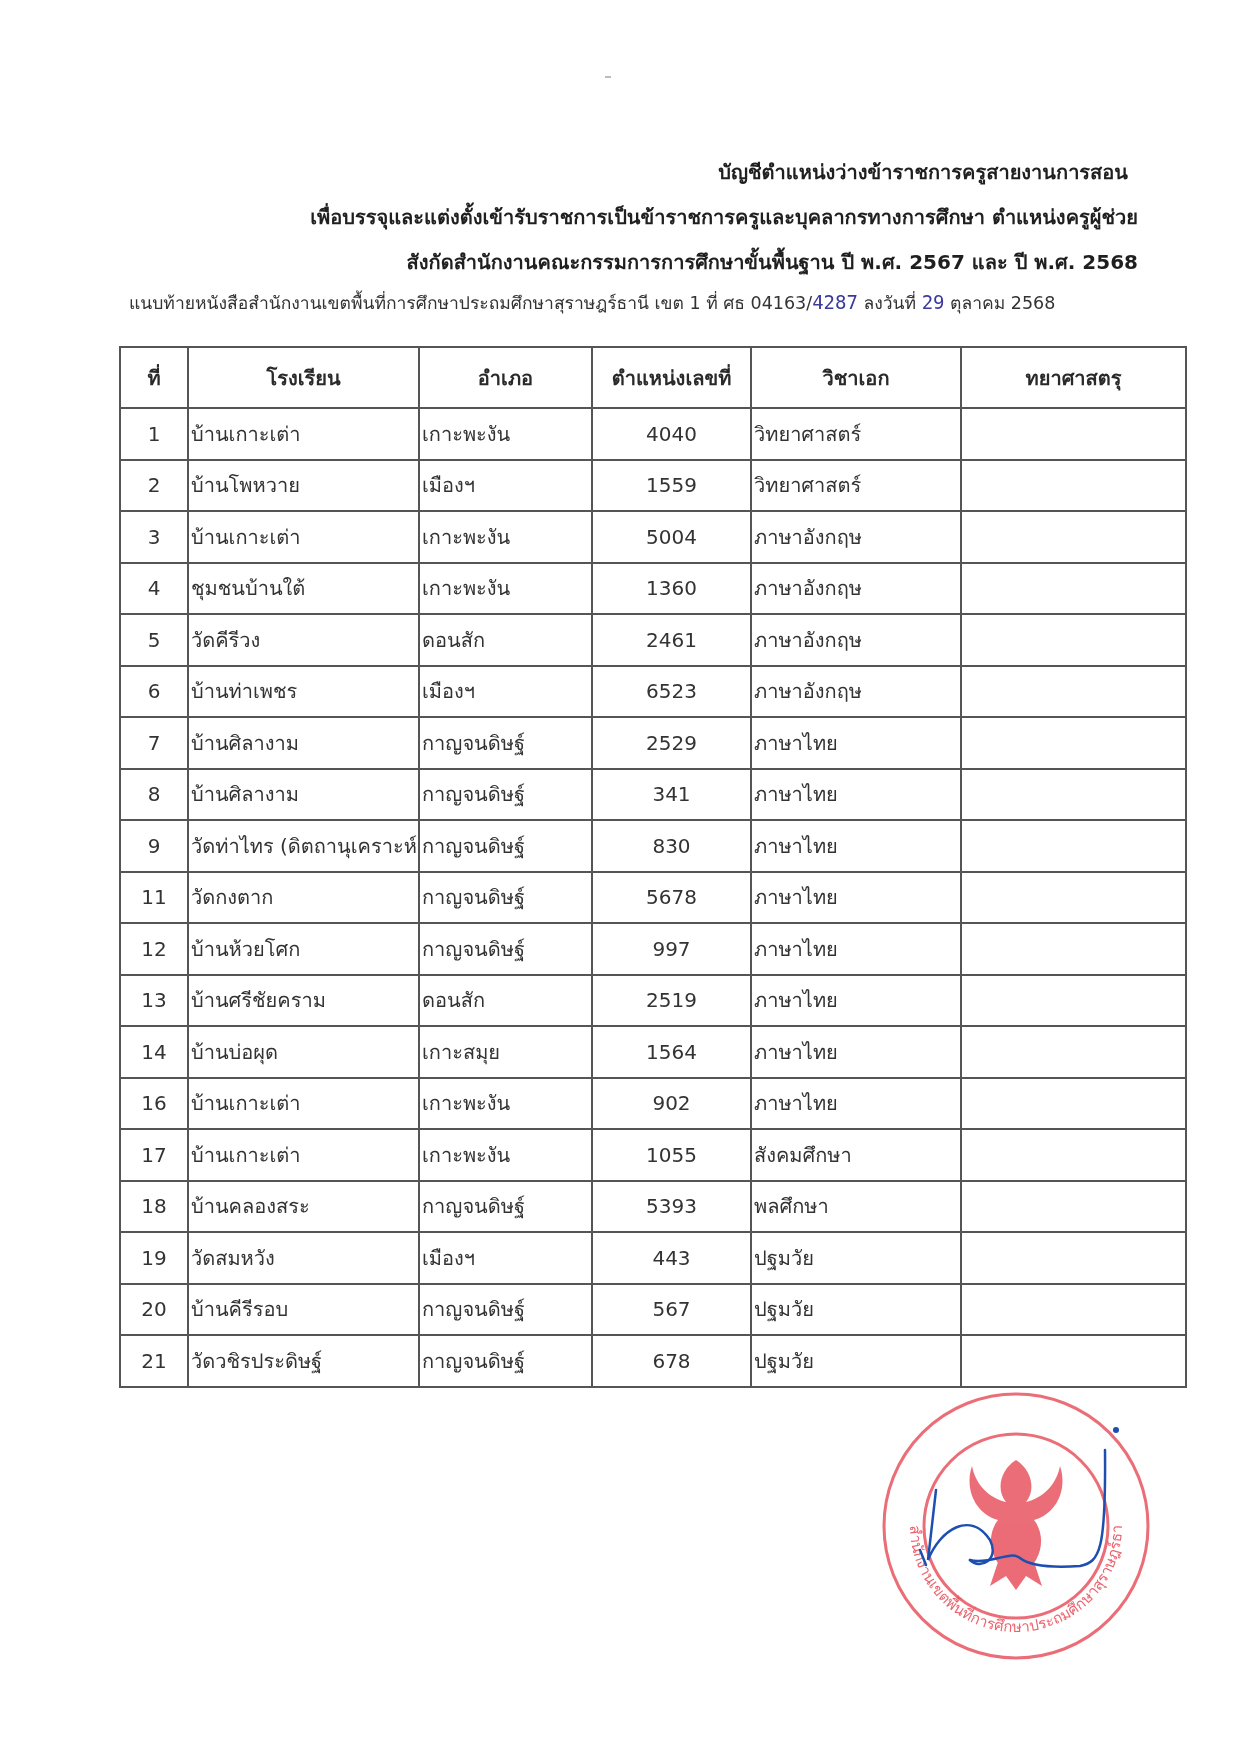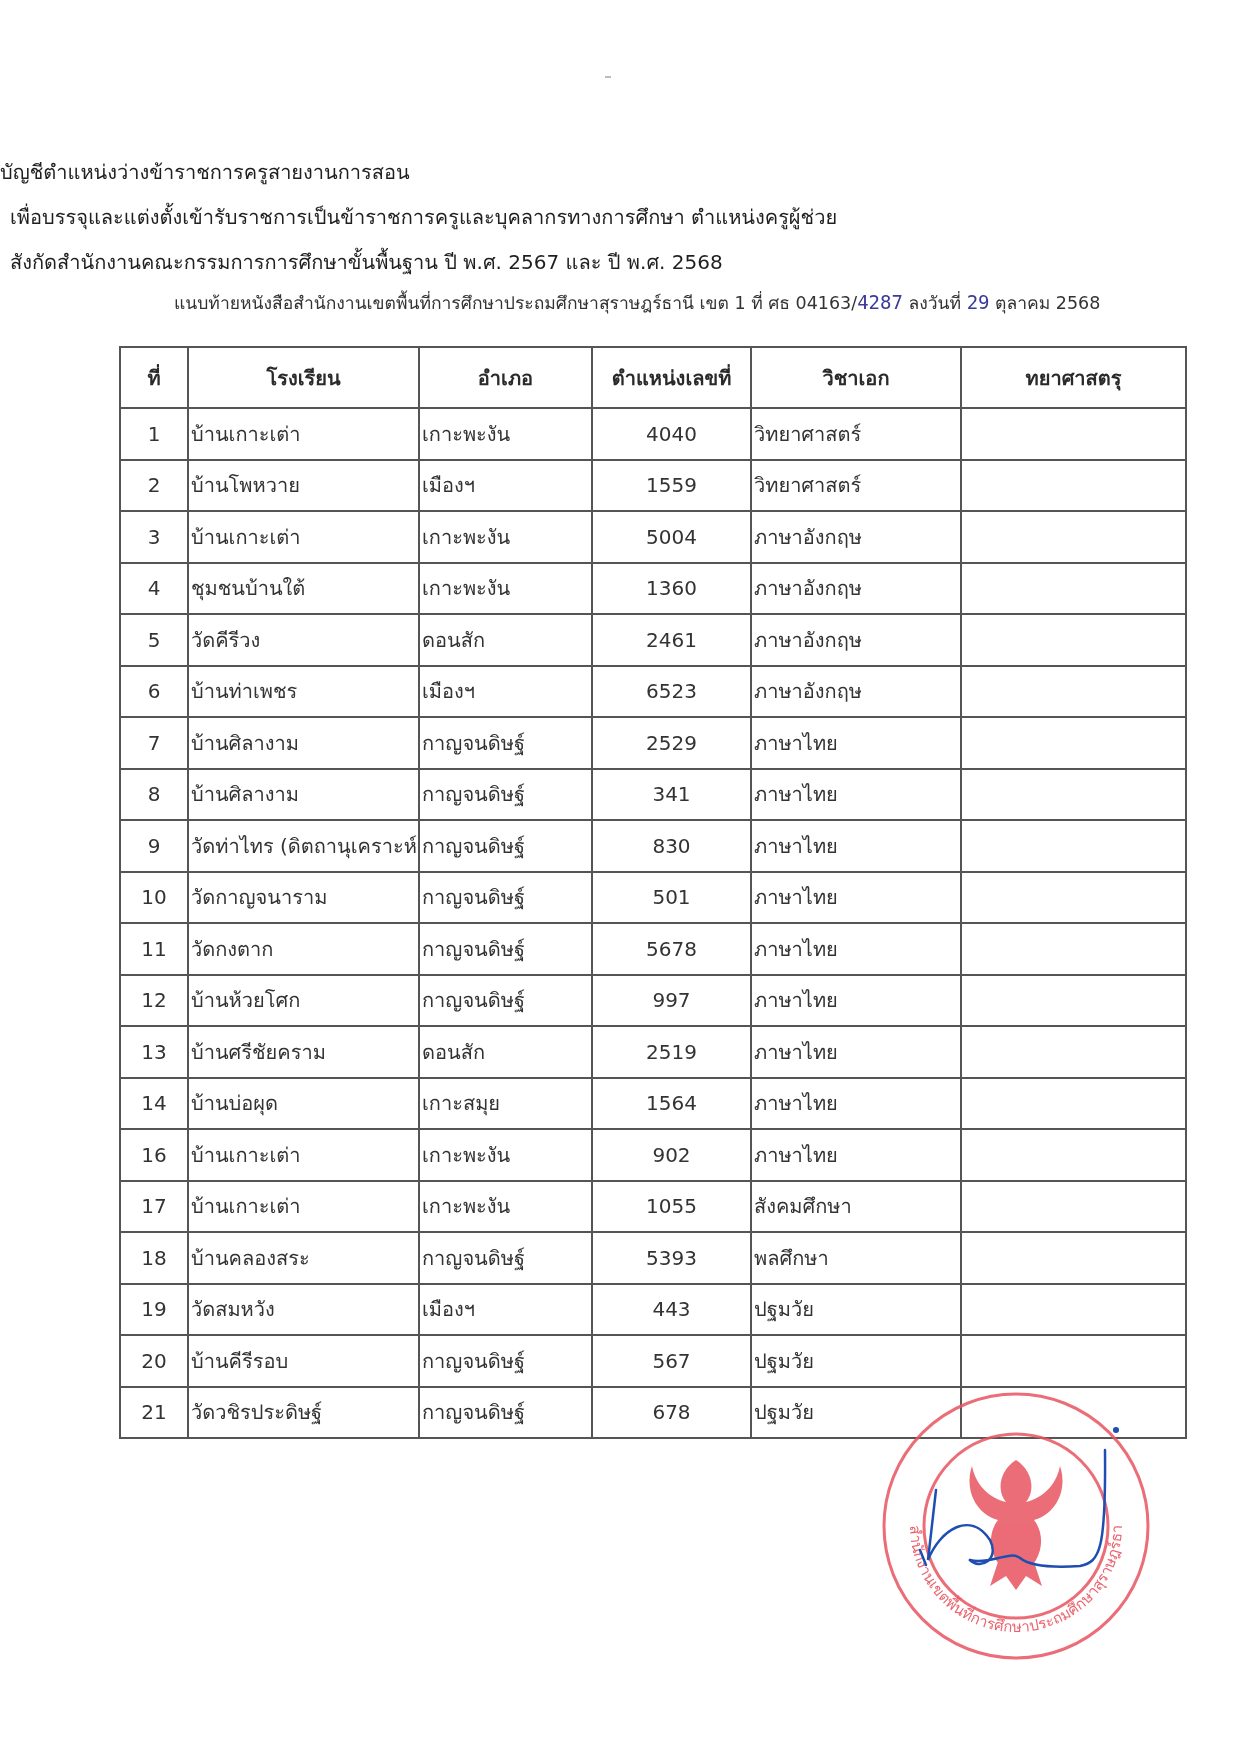--- a/index.html
+++ b/index.html
@@ -1,24 +1,24 @@
 <!DOCTYPE html>
 <html><head>
 <meta charset="utf-8">
 <style>
   html, body { margin: 0; padding: 0; background: #ffffff; }
   body { width: 1240px; height: 1753px; position: relative; overflow: hidden;
          font-family: "DejaVu Sans", "Liberation Sans", sans-serif; color: #2a2a2a; }
   .mark { position: absolute; left: 605px; top: 76px; width: 6px; height: 2px; background: #bbb; }
-  .title { position: absolute; left: 0; width: 1128px; text-align: left;
-           font-weight: normal; font-size: 20px; color: #1f1f1f; line-height: 28px; }
+  .title { position: absolute; left: 0; width: 1128px; text-align: right;
+           font-weight: bold; font-size: 20px; color: #1f1f1f; line-height: 28px; }
   .t1 { top: 158px; }
   .t2 { top: 203px; left: 10px; }
   .t3 { top: 248px; left: 10px; }
-  .subtitle { position: absolute; top: 288px; left: 129px; font-size: 17.5px; color: #333; white-space: nowrap; line-height: 28px; margin-left: 45px; }
+  .subtitle { position: absolute; top: 288px; left: 129px; font-size: 17.5px; color: #333; white-space: nowrap; line-height: 28px; }
   .handwritten { color: #3a3a9a; font-family: "DejaVu Sans Mono", monospace; font-size: 19px; }
   table.vacancy { position: absolute; left: 119px; top: 346px; border-collapse: collapse; table-layout: fixed; width: 1066px; }
   table.vacancy th, table.vacancy td { border: 2px solid #555; padding: 0 2px; font-size: 20px; color: #333; white-space: nowrap; overflow: hidden; }
   table.vacancy th { height: 59px; font-weight: bold; color: #2a2a2a; text-align: center; font-size: 20px; }
   table.vacancy td { height: 49.5px; }
   td.c-no, td.c-pos { text-align: center; }
   td.c-school, td.c-district, td.c-subject { text-align: left; }
   td.small { font-size: 15.5px; }
   .stamp { position: absolute; left: 880px; top: 1390px; width: 272px; height: 272px; pointer-events: none; }
 </style>
@@ -121,28 +121,20 @@
       </tr>
       <tr>
         <td class="c-no">9</td>
         <td class="c-school small">วัดท่าไทร (ดิตถานุเคราะห์)</td>
         <td class="c-district">กาญจนดิษฐ์</td>
         <td class="c-pos">830</td>
         <td class="c-subject">ภาษาไทย</td>
         <td class="c-note"></td>
       </tr>
       <tr>
-        <td class="c-no">10</td>
-        <td class="c-school">วัดกาญจนาราม</td>
-        <td class="c-district">กาญจนดิษฐ์</td>
-        <td class="c-pos">501</td>
-        <td class="c-subject">ภาษาไทย</td>
-        <td class="c-note"></td>
-      </tr>
-      <tr>
         <td class="c-no">11</td>
         <td class="c-school">วัดกงตาก</td>
         <td class="c-district">กาญจนดิษฐ์</td>
         <td class="c-pos">5678</td>
         <td class="c-subject">ภาษาไทย</td>
         <td class="c-note"></td>
       </tr>
       <tr>
         <td class="c-no">12</td>
         <td class="c-school">บ้านห้วยโศก</td>

